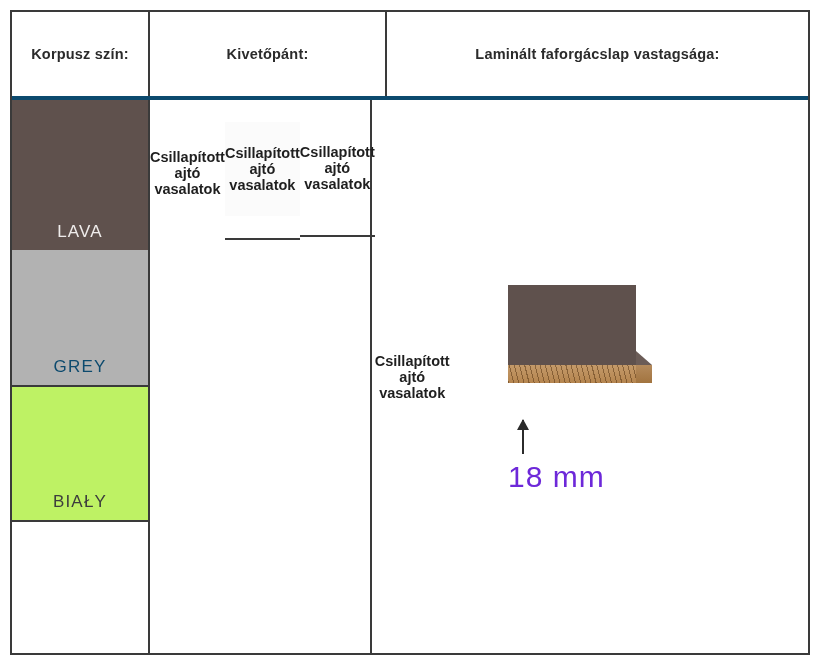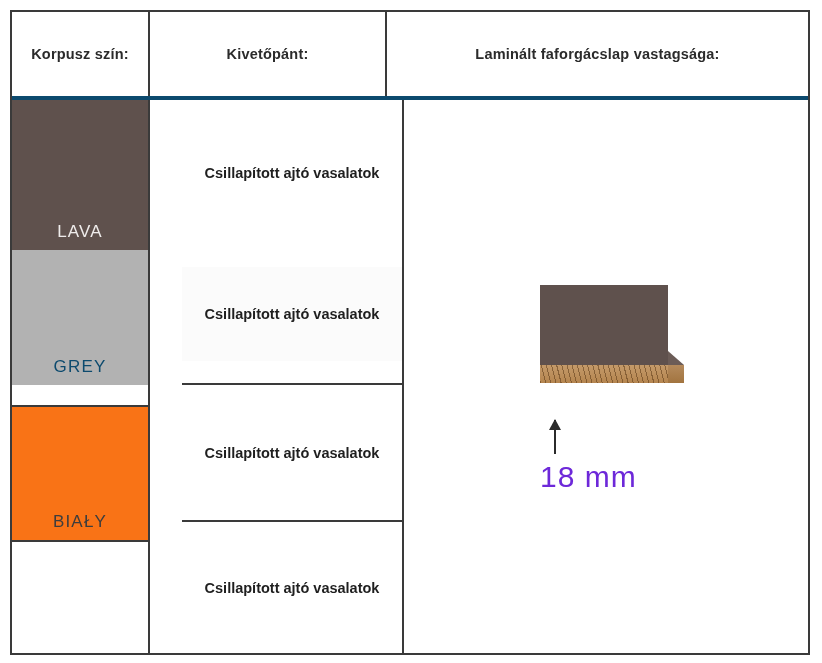--- a/index.html
+++ b/index.html
@@ -57,22 +57,21 @@
     box-sizing: border-box;
     border-right: 2px solid #3a3a3a;
     display: flex;
     flex-direction: column;
   }
   .col-hinges {
     width: 222px;
     box-sizing: border-box;
     border-right: 2px solid #3a3a3a;
     display: flex;
-    flex-direction: column;
-    margin-left: 32px;
+    flex-direction: row;
   }
   .col-board {
     flex: 1;
     position: relative;
     box-sizing: border-box;
   }
 
   
   .swatch {
     position: relative;
@@ -86,21 +85,21 @@
     font-size: 17px;
     letter-spacing: 1.2px;
     padding-bottom: 9px;
     text-align: center;
     line-height: 1.05;
   }
   .sw-lava  { height: 150px; background: #5f514d; }
   .sw-lava .label { color: #efeceb; }
   .sw-grey  { height: 135px; background: #b2b2b2; }
   .sw-grey .label { color: #0c4a6e; }
-  .sw-bialy { height: 137px; background: #f97316; border-top: 2px solid #3a3a3a; border-bottom: 2px solid #3a3a3a; margin-top: 20px; }
+  .sw-bialy { height: 137px; background: #bef264; border-top: 2px solid #3a3a3a; border-bottom: 2px solid #3a3a3a; }
   .sw-bialy .label { color: #3d3d3d; }
   .sw-dab   { flex: 1; background:
       repeating-linear-gradient(96deg,
         rgba(120,78,35,.30) 0px, rgba(120,78,35,.30) 2px,
         rgba(255,255,255,0) 2px, rgba(255,255,255,0) 9px),
       repeating-linear-gradient(88deg,
         rgba(90,56,22,.22) 0px, rgba(90,56,22,.22) 1px,
         rgba(255,255,255,0) 1px, rgba(255,255,255,0) 14px),
       linear-gradient(170deg, #cfa064 0%, #c08f51 35%, #b98747 70%, #a97a3e 100%);
   }

